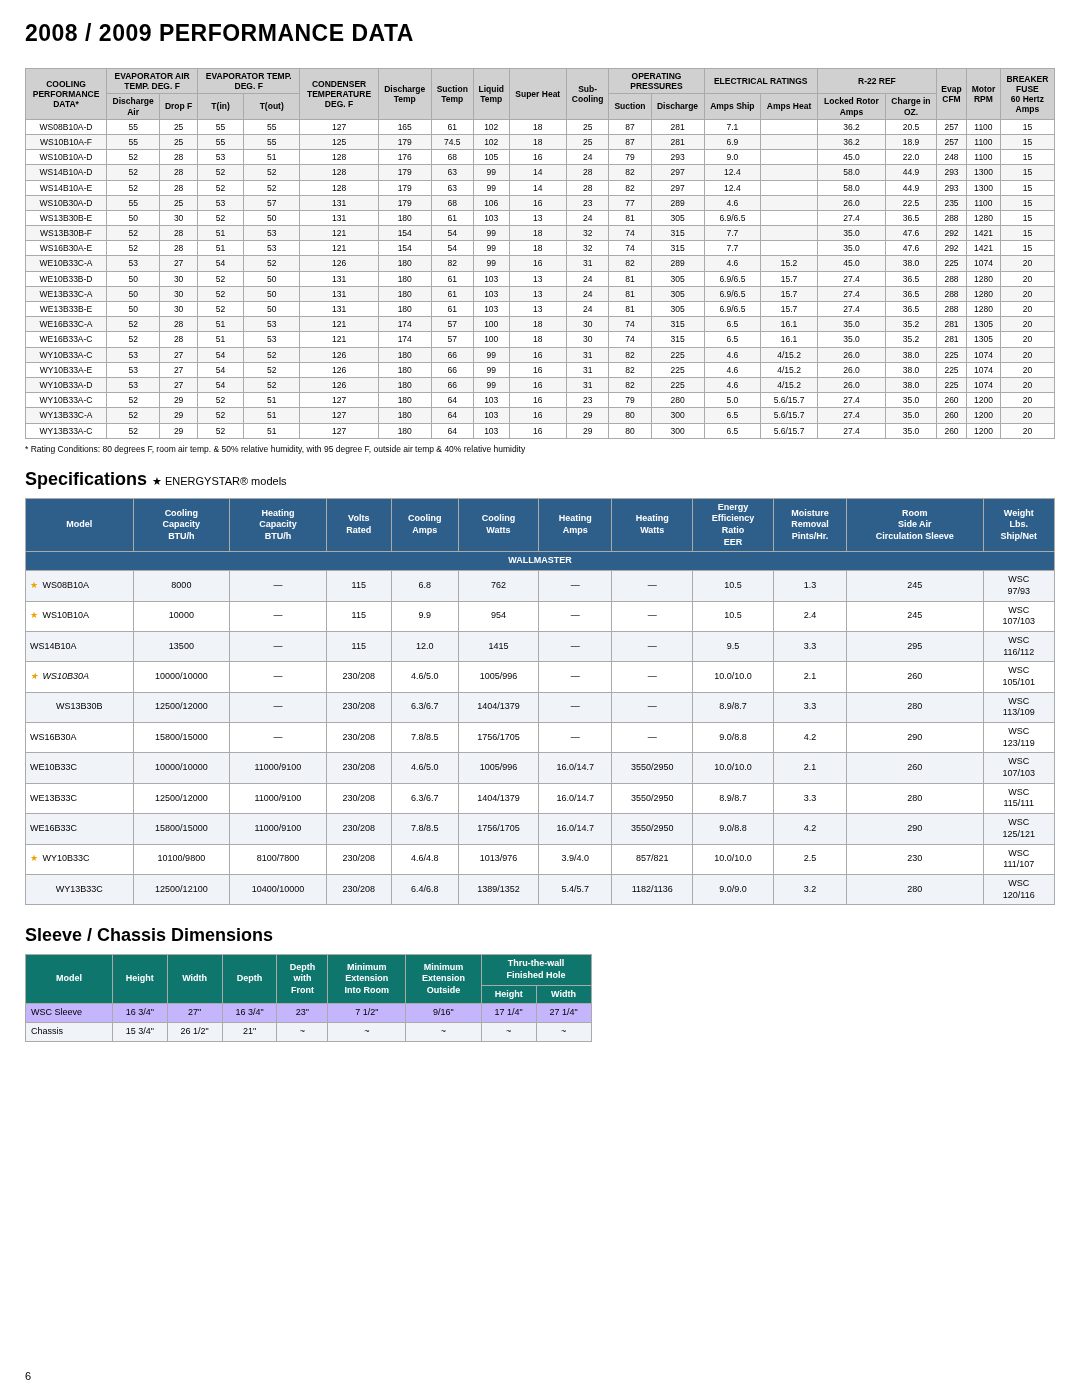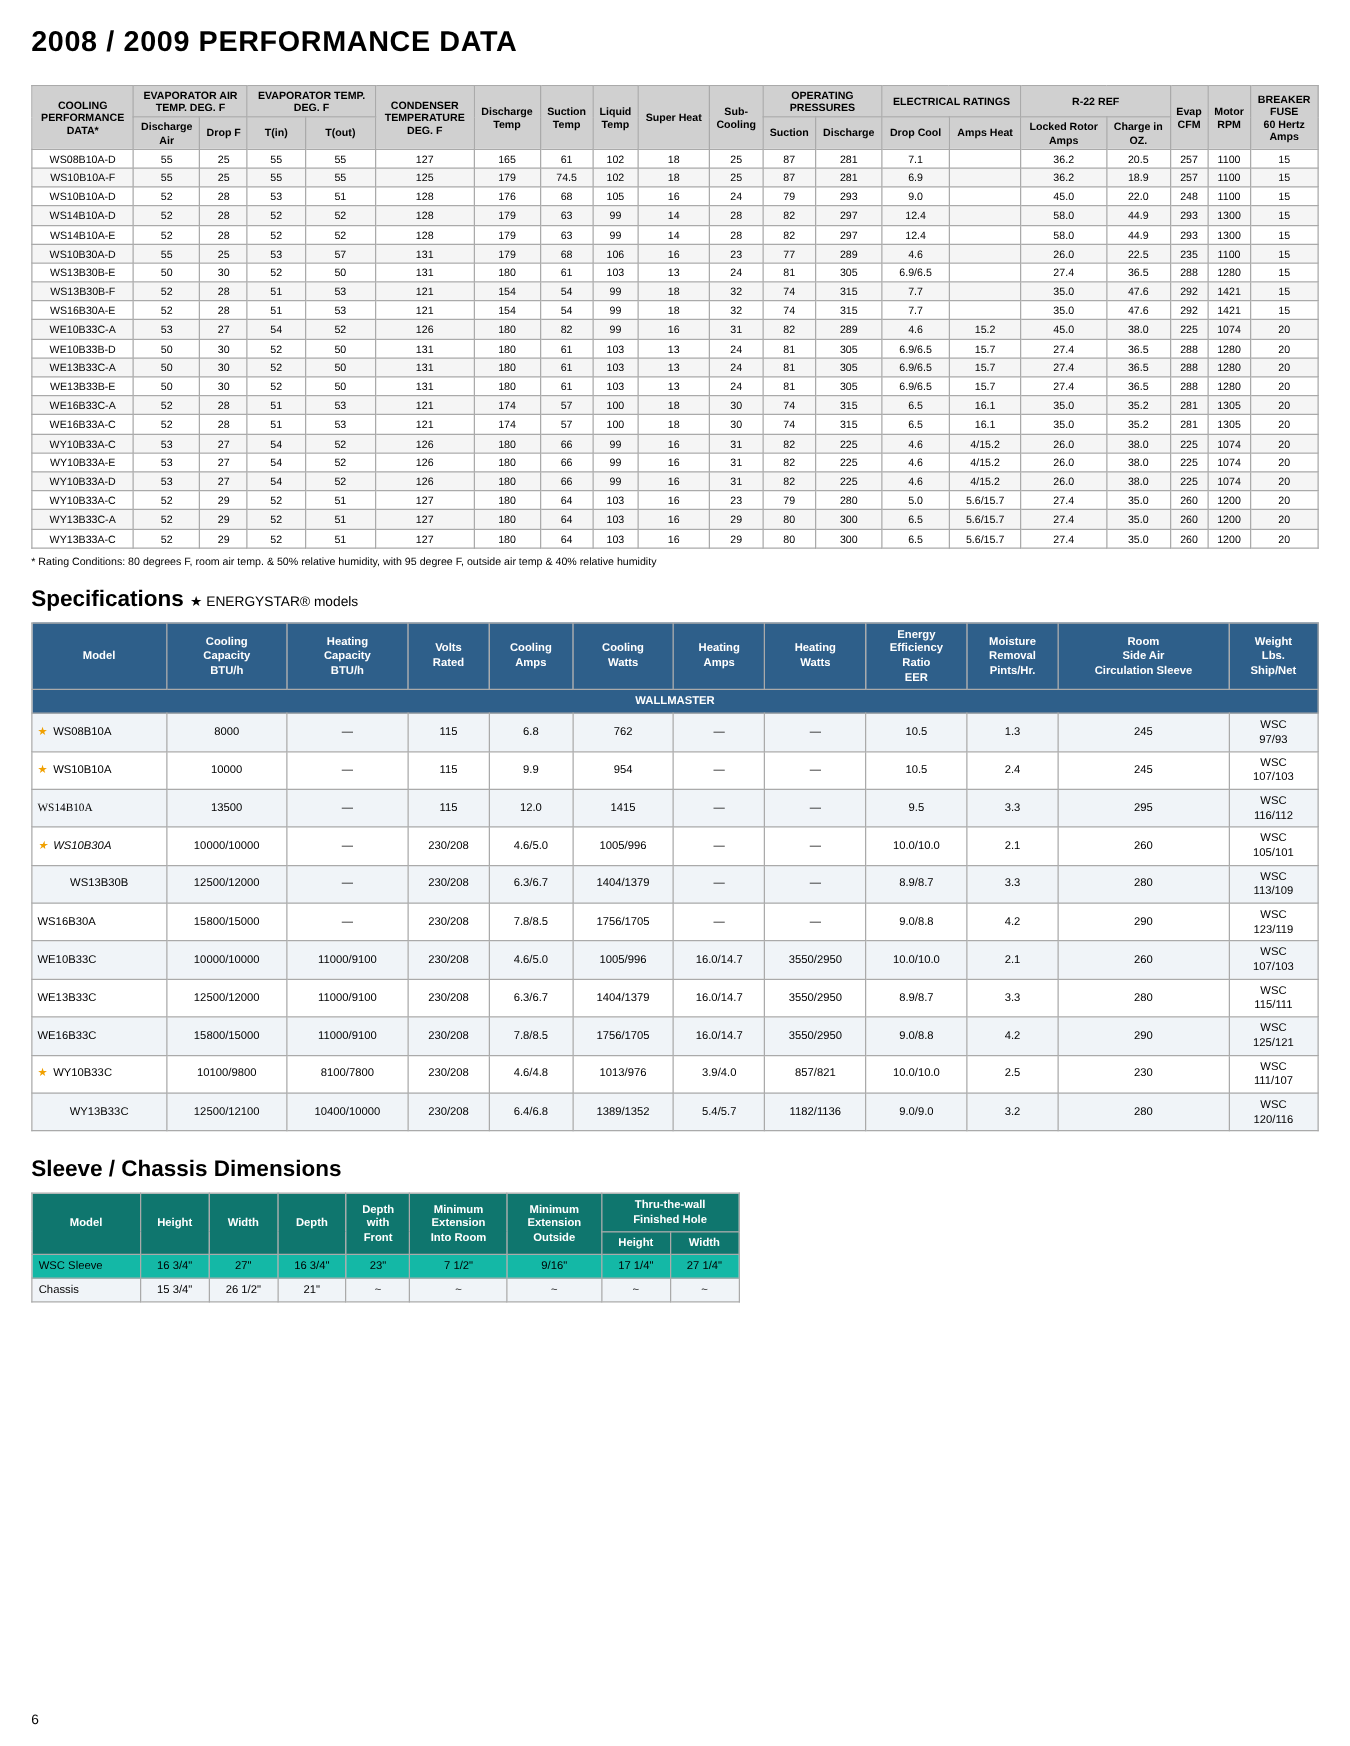--- a/index.html
+++ b/index.html
@@ -137,21 +137,21 @@
       line-height: 1.3;
     }
 
     table.sleeve-table th {
       background-color: #0f766e;
       color: #fff;
       font-weight: bold;
     }
 
     table.sleeve-table td {
-      background-color: #14b8a6;
+      background-color: #c4b5fd;
     }
 
     table.sleeve-table tr:nth-child(even) td {
       background-color: #f0f4f8;
     }
 
     .page-num {
       position: absolute;
       bottom: 15px;
       left: 25px;
@@ -188,21 +188,21 @@
         <th rowspan="3">Motor<br>RPM</th>
         <th rowspan="3">BREAKER<br>FUSE<br>60 Hertz<br>Amps</th>
       </tr>
       <tr class="header-group">
         <th rowspan="2">Discharge<br>Air</th>
         <th rowspan="2">Drop F</th>
         <th rowspan="2">T(in)</th>
         <th rowspan="2">T(out)</th>
         <th rowspan="2">Suction</th>
         <th rowspan="2">Discharge</th>
-        <th rowspan="2">Drop Cool</th>
+        <th rowspan="2">Amps Ship</th>
         <th rowspan="2">Amps Heat</th>
         <th rowspan="2">Locked Rotor<br>Amps</th>
         <th rowspan="2">Charge in<br>OZ.</th>
       </tr>
     </thead>
     <tbody id="perf-tbody">
     <tr>
           <td>WS08B10A-D</td>
           <td>55</td>
           <td>25</td>
@@ -717,21 +717,21 @@
         <td>9.9</td>
         <td>954</td>
         <td>—</td>
         <td>—</td>
         <td>10.5</td>
         <td>2.4</td>
         <td>245</td>
         <td>WSC<br>107/103</td>
       </tr>
       <tr>
-        <td style="text-align: left; font-family: Liberation Serif, serif;">WS14B10A</td>
+        <td style="text-align: left;">WS14B10A</td>
         <td>13500</td>
         <td>—</td>
         <td>115</td>
         <td>12.0</td>
         <td>1415</td>
         <td>—</td>
         <td>—</td>
         <td>9.5</td>
         <td>3.3</td>
         <td>295</td>

